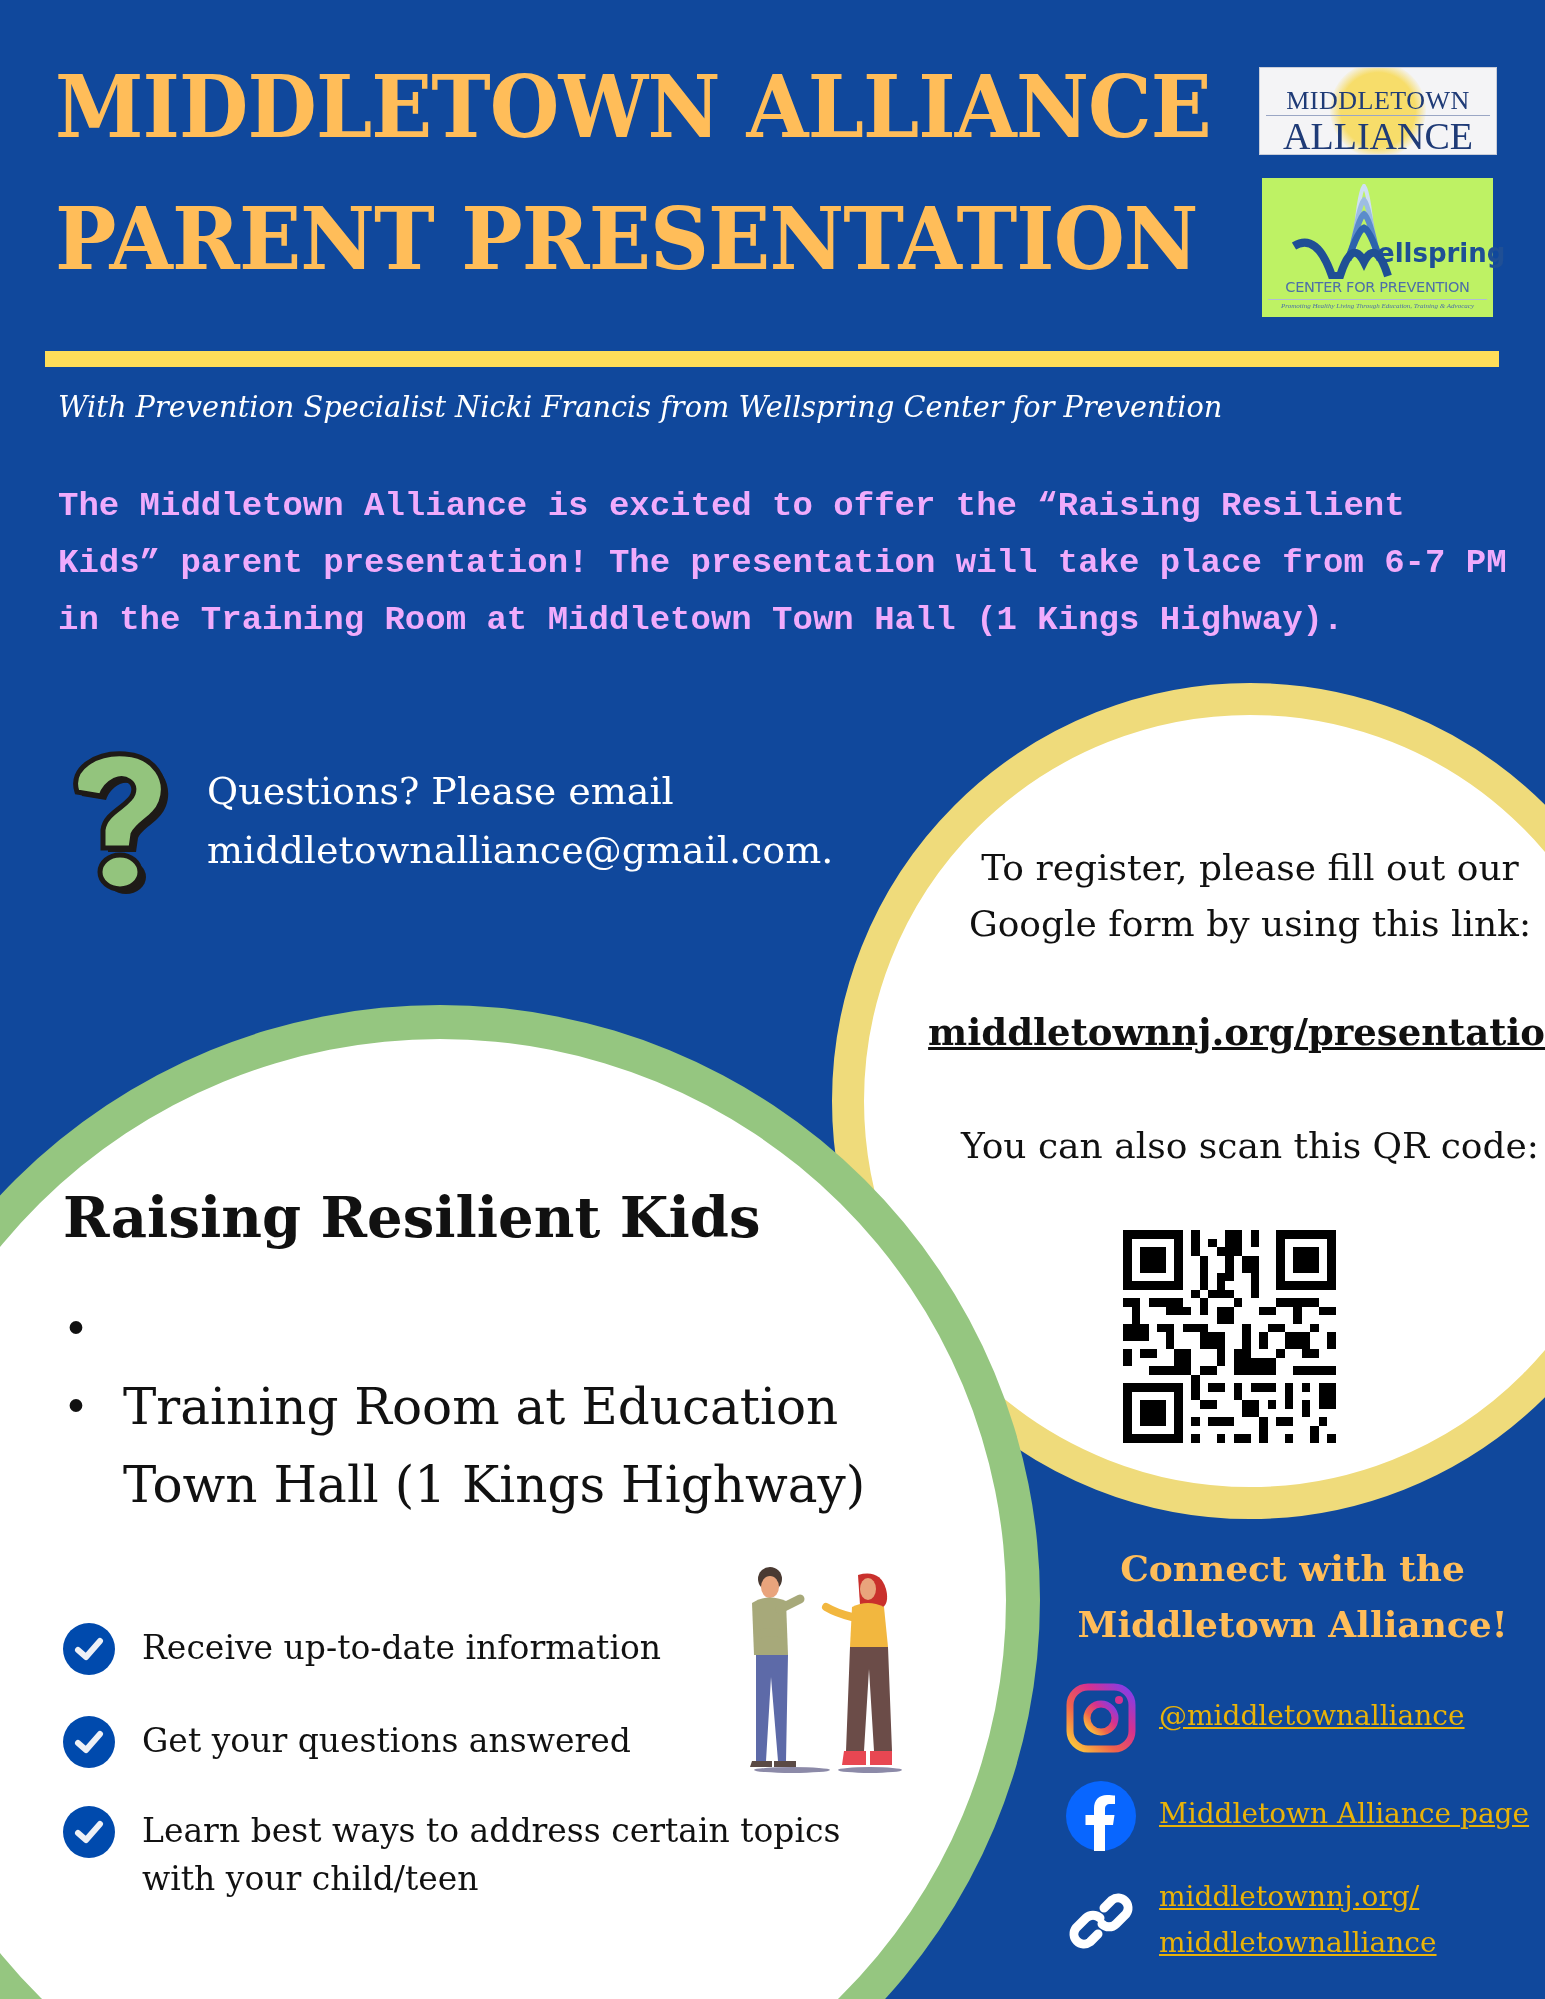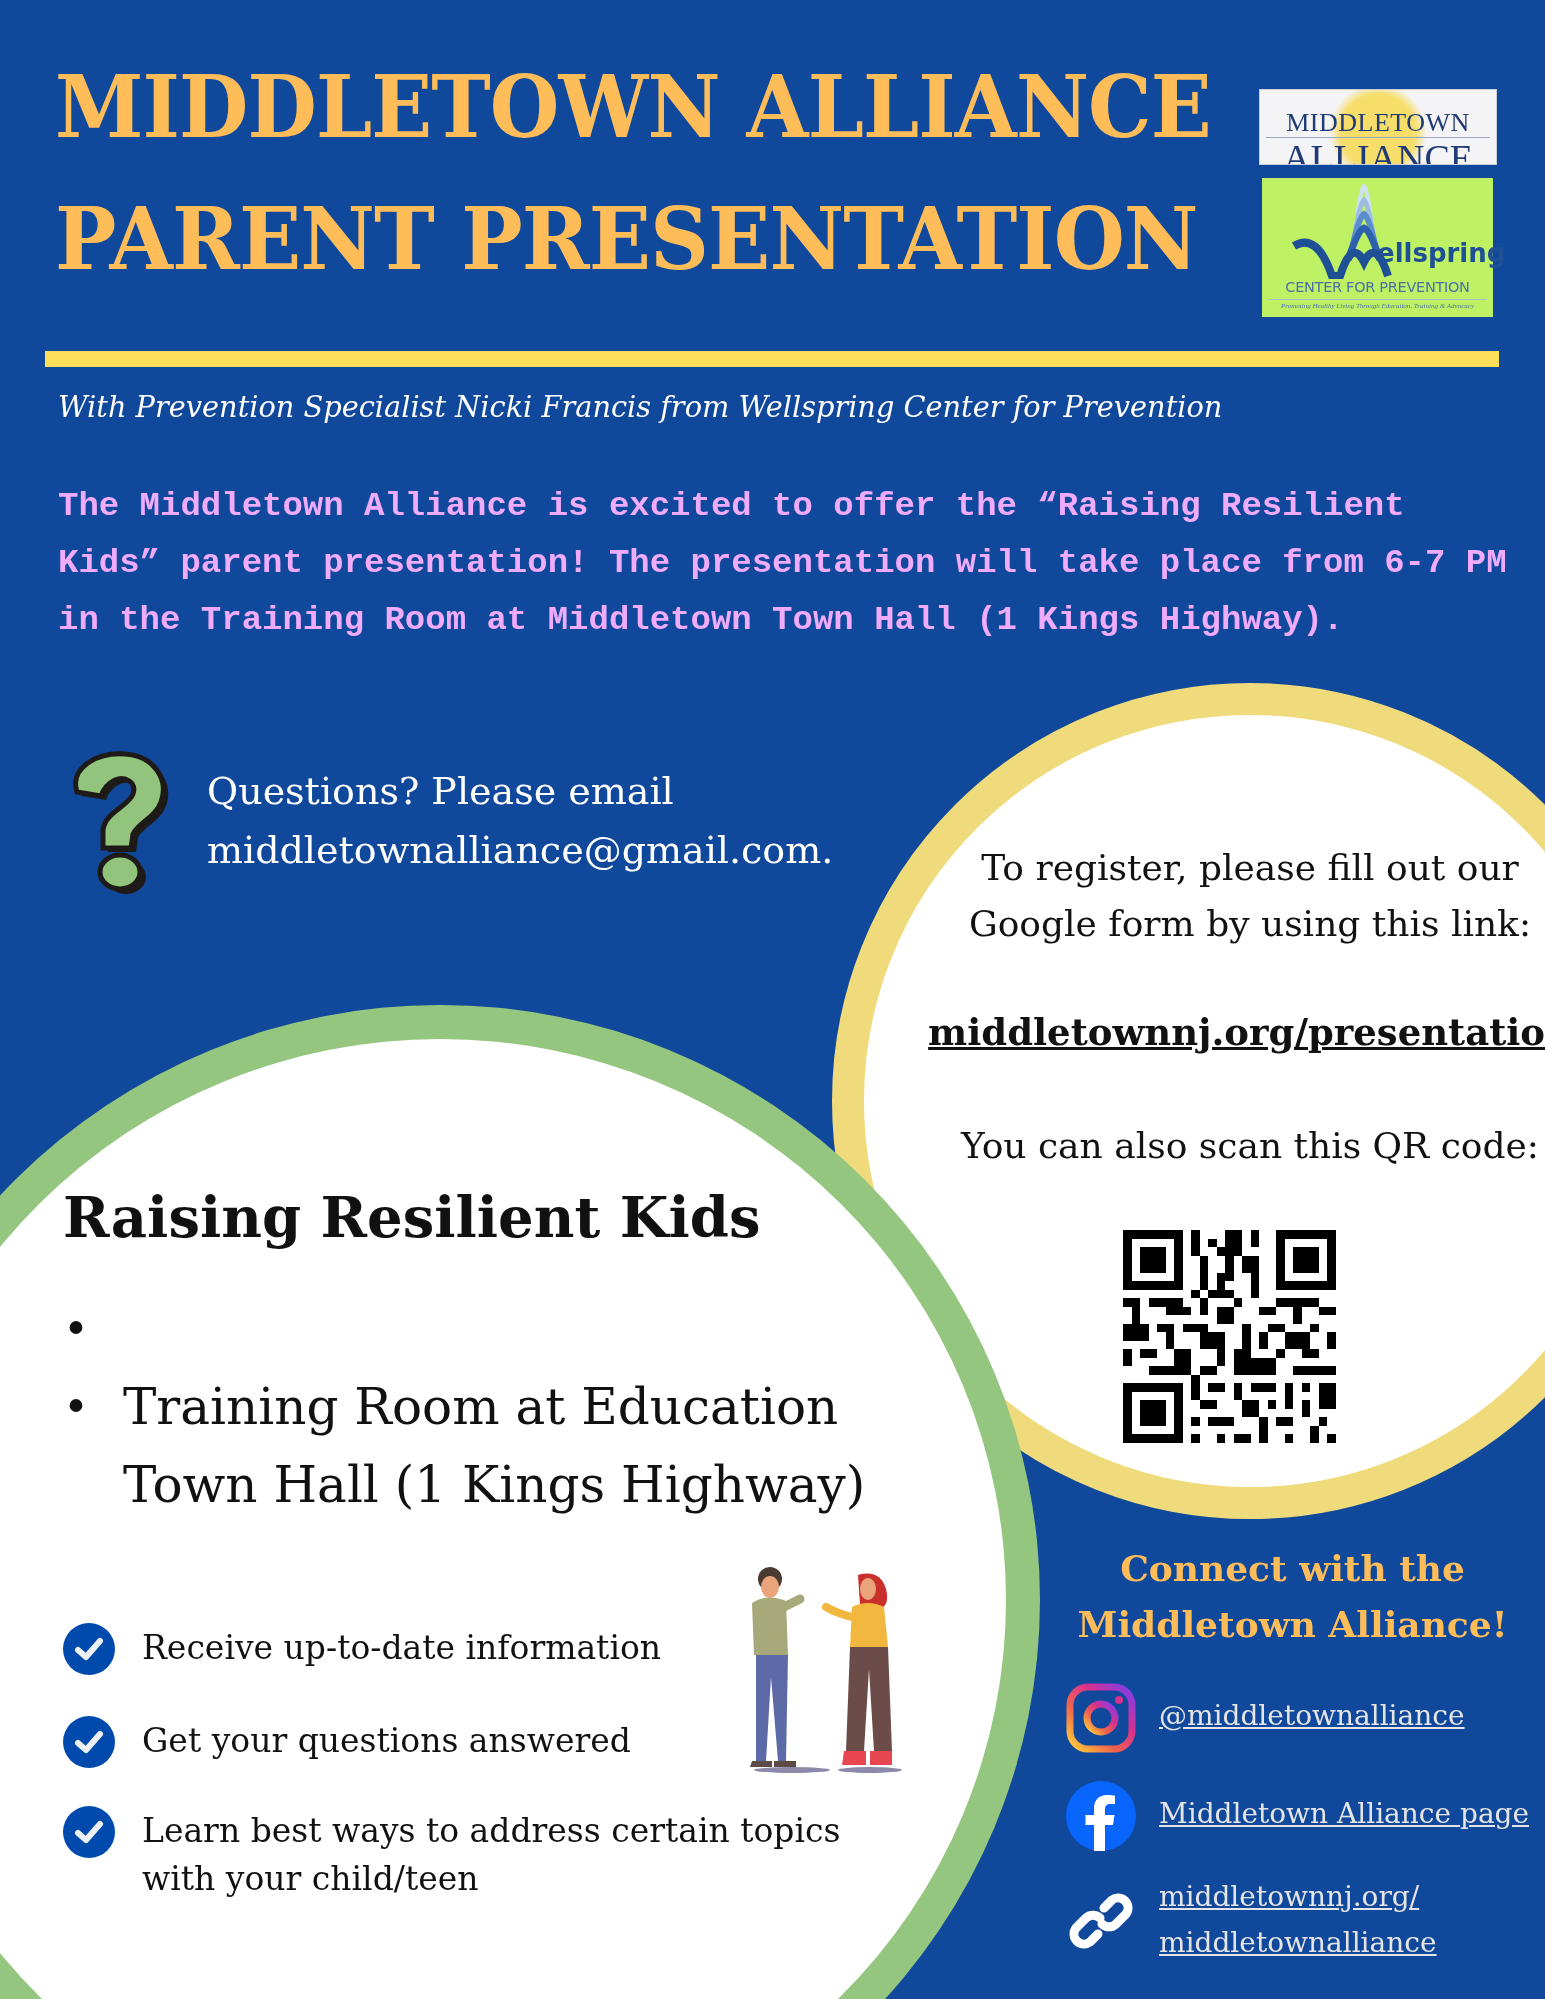--- a/index.html
+++ b/index.html
@@ -2,21 +2,21 @@
 <html><head>
 <meta charset="utf-8">
 <style>
   html, body { margin:0; padding:0; }
   body { width:1545px; height:1999px; overflow:hidden; background:#10489c; font-family:"DejaVu Serif", serif; position:relative; }
   .abs { position:absolute; }
   .title { left:55px; color:#ffbd59; font-family:"DejaVu Serif", serif; font-weight:bold; font-size:86px; letter-spacing:-1px; white-space:nowrap; transform-origin:left top; line-height:1; }
   .t1 { top:64px; transform:scaleX(0.93); }
   .t2 { top:196px; transform:scaleX(0.95); }
   .logo { background:#bef264; }
-  .logo1 { left:1259px; top:67px; width:238px; height:76px; background:#f4f4f6; border:1px solid #c9cdd8; box-sizing:border-box; overflow:hidden;margin-top:22px; }
+  .logo1 { left:1259px; top:67px; width:238px; height:88px; background:#f4f4f6; border:1px solid #c9cdd8; box-sizing:border-box; overflow:hidden; }
   .logo1 .sun { position:absolute; left:70px; top:-6px; width:96px; height:96px; border-radius:50%; background:radial-gradient(circle,#f7dd6a 55%, rgba(247,221,106,0) 72%); }
   .logo1 .l1 { position:absolute; left:0; right:0; top:18px; text-align:center; font-family:"Liberation Serif", serif; font-size:26px; color:#1f3b77; letter-spacing:0.5px; }
   .logo1 .rule { position:absolute; left:6px; right:6px; top:47px; height:1px; background:#9aa6c4; }
   .logo1 .l2 { position:absolute; left:0; right:0; top:46px; text-align:center; font-family:"Liberation Serif", serif; font-size:38px; color:#1f3b77; }
   .logo2 { left:1262px; top:178px; width:231px; height:139px; }
   .logo2 .well { position:absolute; left:48px; top:68px; font-family:"DejaVu Sans", sans-serif; font-weight:bold; font-size:26px; color:#1f4f95; }
   .logo2 .cfp { position:absolute; left:0; right:0; top:101px; text-align:center; font-family:"DejaVu Sans", sans-serif; font-size:14.5px; color:#4d6fa8; letter-spacing:-0.3px; }
   .logo2 .rule { position:absolute; left:6px; right:6px; top:121px; height:1px; background:#b0bcd6; }
   .logo2 .tag { position:absolute; left:0; right:0; top:124px; text-align:center; font-family:"Liberation Serif", serif; font-style:italic; font-size:7px; color:#4d6fa8; }
   .bar { left:45px; top:351px; width:1454px; height:16px; background:#ffde59; }
@@ -25,21 +25,21 @@
   .qicon { left:63px; top:750px; width:110px; height:145px; }
   .questions { left:207px; top:762px; color:#fff; font-size:38px; line-height:59px; }
   .ring-yellow { left:832px; top:683px; width:836px; height:836px; border-radius:50%; background:#fff; border:32px solid #efdb7b; box-sizing:border-box; }
   .ring-green { left:-160px; top:1005px; width:1200px; height:1190px; border-radius:50%; background:#fff; border:34px solid #95c680; box-sizing:border-box; }
   .reg { left:900px; width:700px; text-align:center; color:#111; font-size:36px; }
   .reg-text { top:840px; line-height:56px; }
   .reg-link { top:1010px; font-weight:bold; text-decoration:underline; font-size:37px; }
   .reg-qr { top:1125px; }
   .qr { left:1123px; top:1230px; width:213px; height:213px; }
   .connect { left:1040px; top:1540px; width:505px; text-align:center; color:#ffbd59; font-weight:bold; font-size:36px; line-height:56px; }
-  .social { left:1066px; color:#e5e5e5; font-size:28px; }
+  .social { left:1066px; color:#eab308; font-size:28px; }
   .social .ic { position:absolute; left:0; width:70px; height:70px; }
   .social .lbl { position:absolute; left:93px; text-decoration:underline; white-space:nowrap; line-height:42px; }
   .rrk-title { left:63px; top:1184px; color:#111; font-weight:bold; font-size:56px; }
   .rrk-list { left:63px; top:1290px; color:#111; font-size:50px; line-height:78px; }
   .rrk-list .bul { position:absolute; left:0; font-size:44px; }
   .rrk-list .txt { position:absolute; left:60px; white-space:nowrap; }
   sup { font-size:0.55em; vertical-align:top; position:relative; top:-6px; }
   .check { left:63px; width:52px; height:52px; border-radius:50%; background:#004aad; }
   .benefit { left:142px; color:#111; font-size:33px; line-height:48px; }
   .people { left:740px; top:1565px; width:180px; height:210px; }

